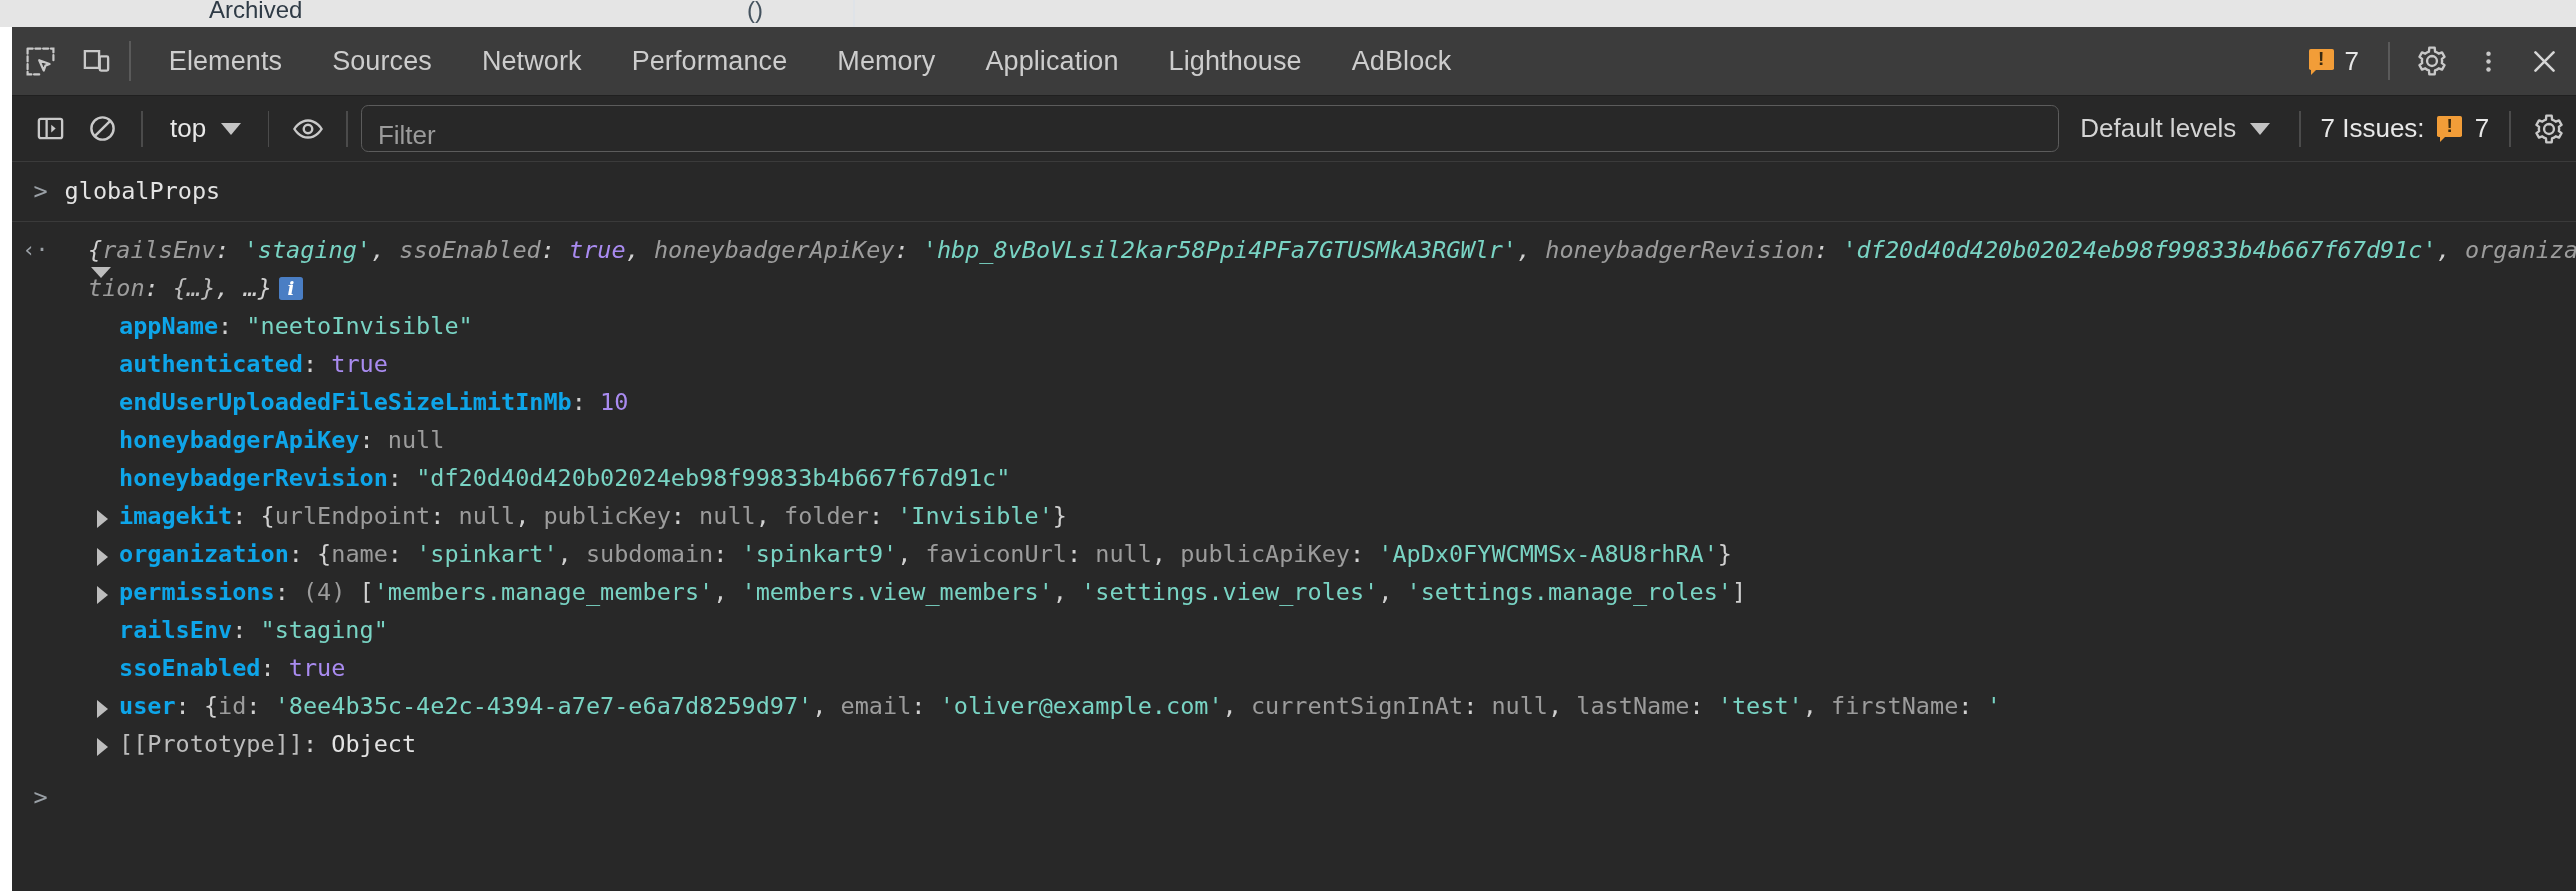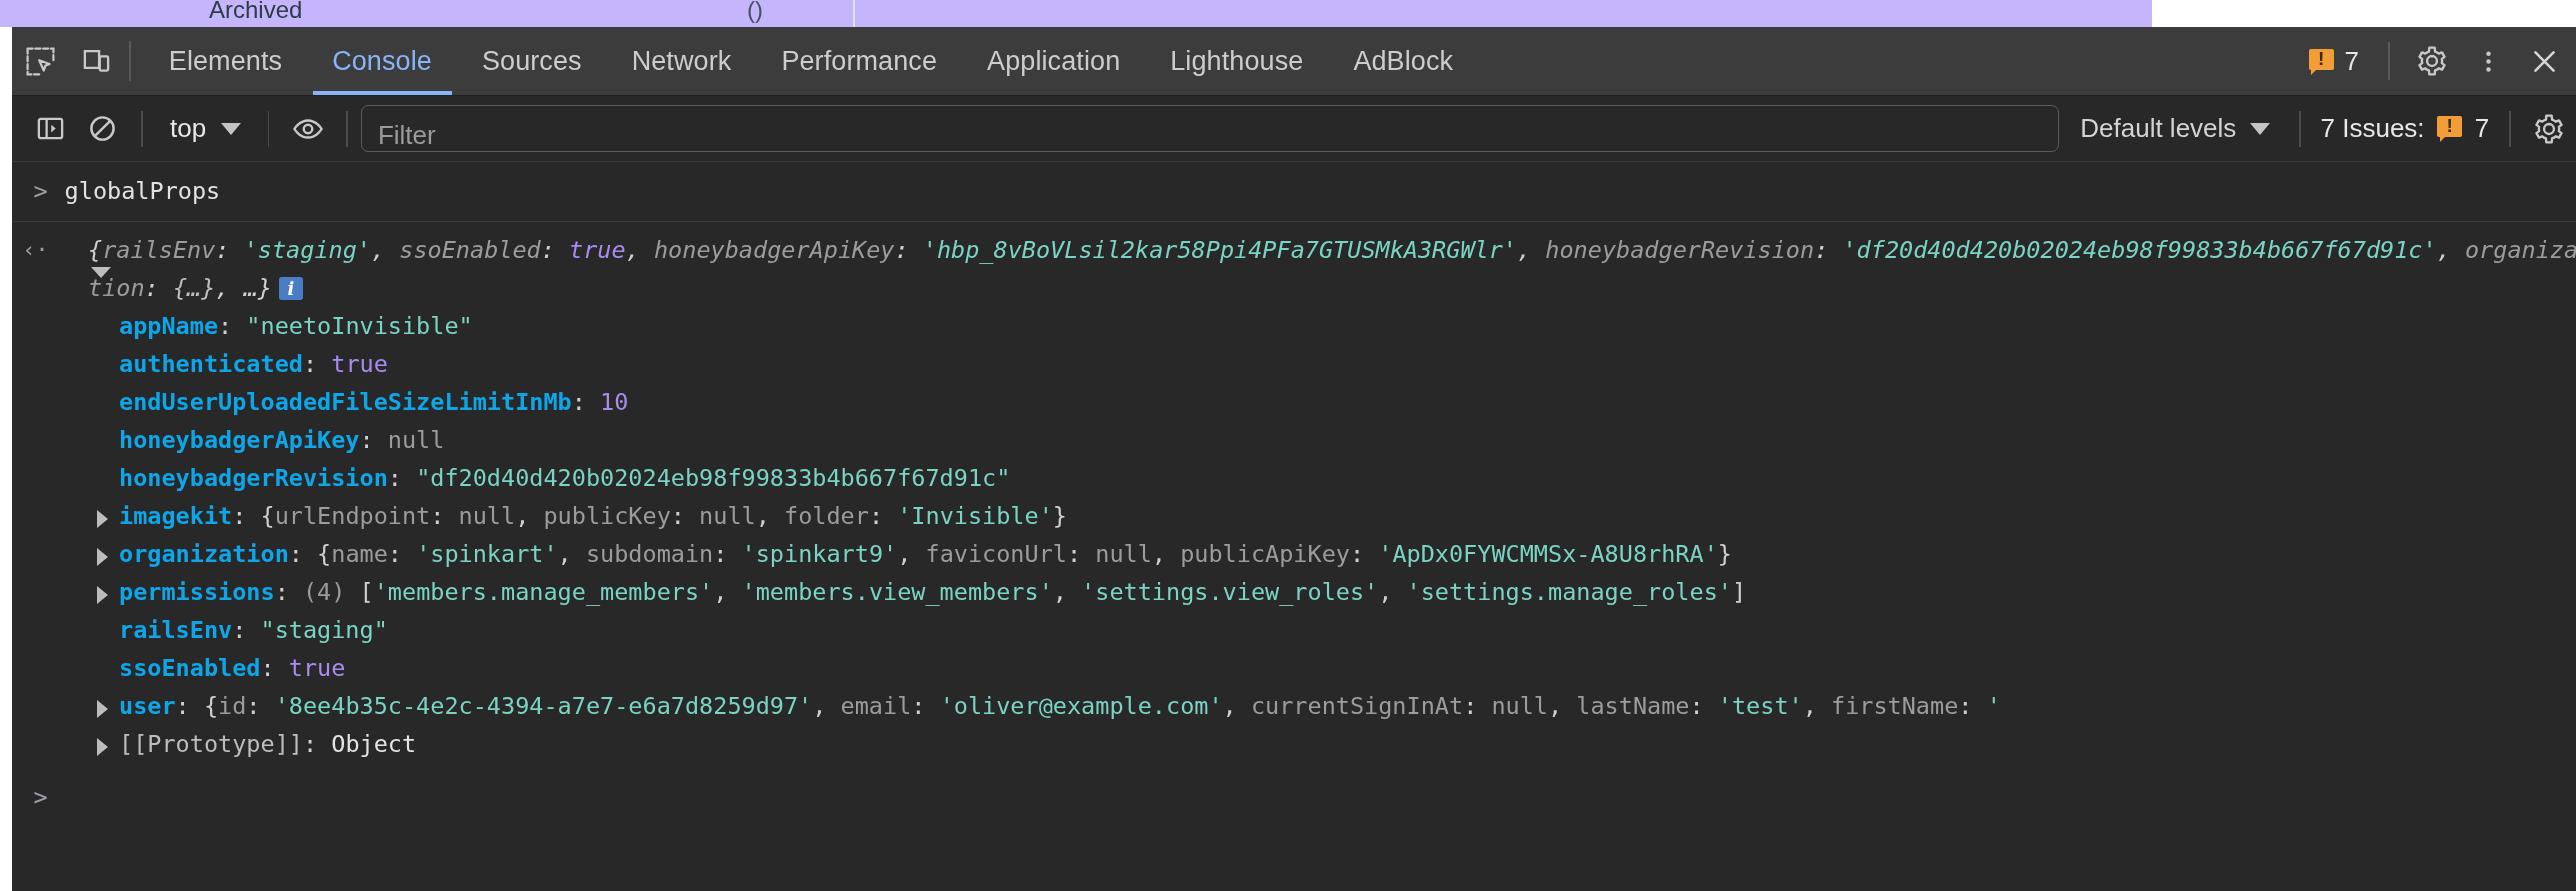--- a/index.html
+++ b/index.html
@@ -10,22 +10,22 @@
     width: 2576px; height: 891px;
     overflow: hidden;
     font-family: "Liberation Sans", sans-serif;
     -webkit-font-smoothing: antialiased;
   }
 
   
   .page-peek {
     position: absolute;
     left: 0; top: 0;
-    width: 2152px; height: 27px;
-    background: #c4b5fd;
+    width: 2576px; height: 27px;
+    background: #e5e5e5;
     overflow: hidden;
   }
   .page-peek .peek-label {
     position: absolute;
     left: 209px; top: -3.6px;
     font-size: 24px;
     color: #2f3b46;
     font-family: "Liberation Sans", sans-serif;
     white-space: nowrap;
   }
@@ -387,24 +387,24 @@
       <svg width="31" height="31" viewBox="0 0 24 24">
         <path d="M3 4h11v13H3z" fill="none" stroke="#c9c9c9" stroke-width="1.8"></path>
         <rect x="14.5" y="8" width="6.5" height="11" rx="1" fill="none" stroke="#c9c9c9" stroke-width="1.8"></rect>
       </svg>
     </div>
 
     <div class="tb-sep"></div>
 
     <div class="tabs">
       <div class="tab">Elements</div>
-      <div class="tab active">Console</div>
       <div class="tab">Sources</div>
       <div class="tab">Network</div>
       <div class="tab">Performance</div>
+      <div class="tab">Memory</div>
       <div class="tab">Application</div>
       <div class="tab">Lighthouse</div>
       <div class="tab">AdBlock</div>
     </div>
 
     <div class="tabbar-right">
       <div class="issue-chip">
         <span class="warn-badge">
           <span class="bubble"></span>
           <span class="tail"></span>

